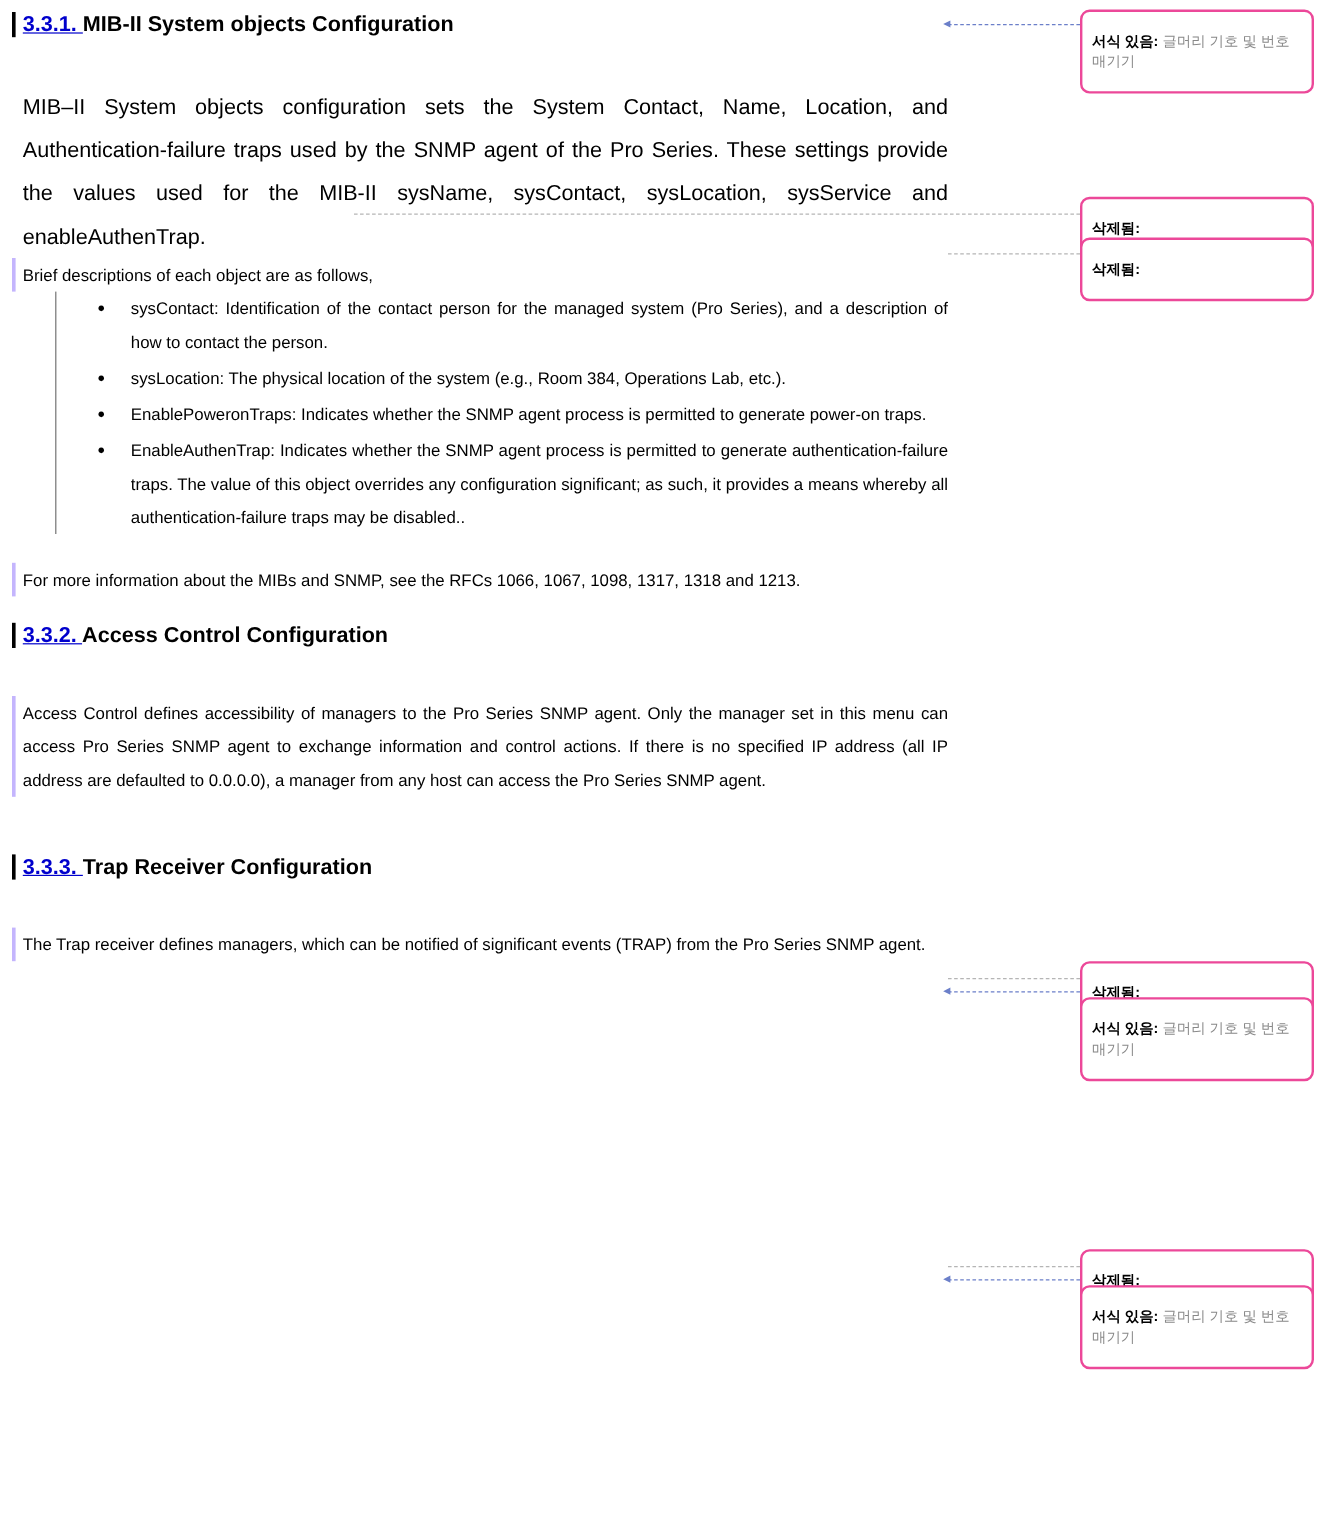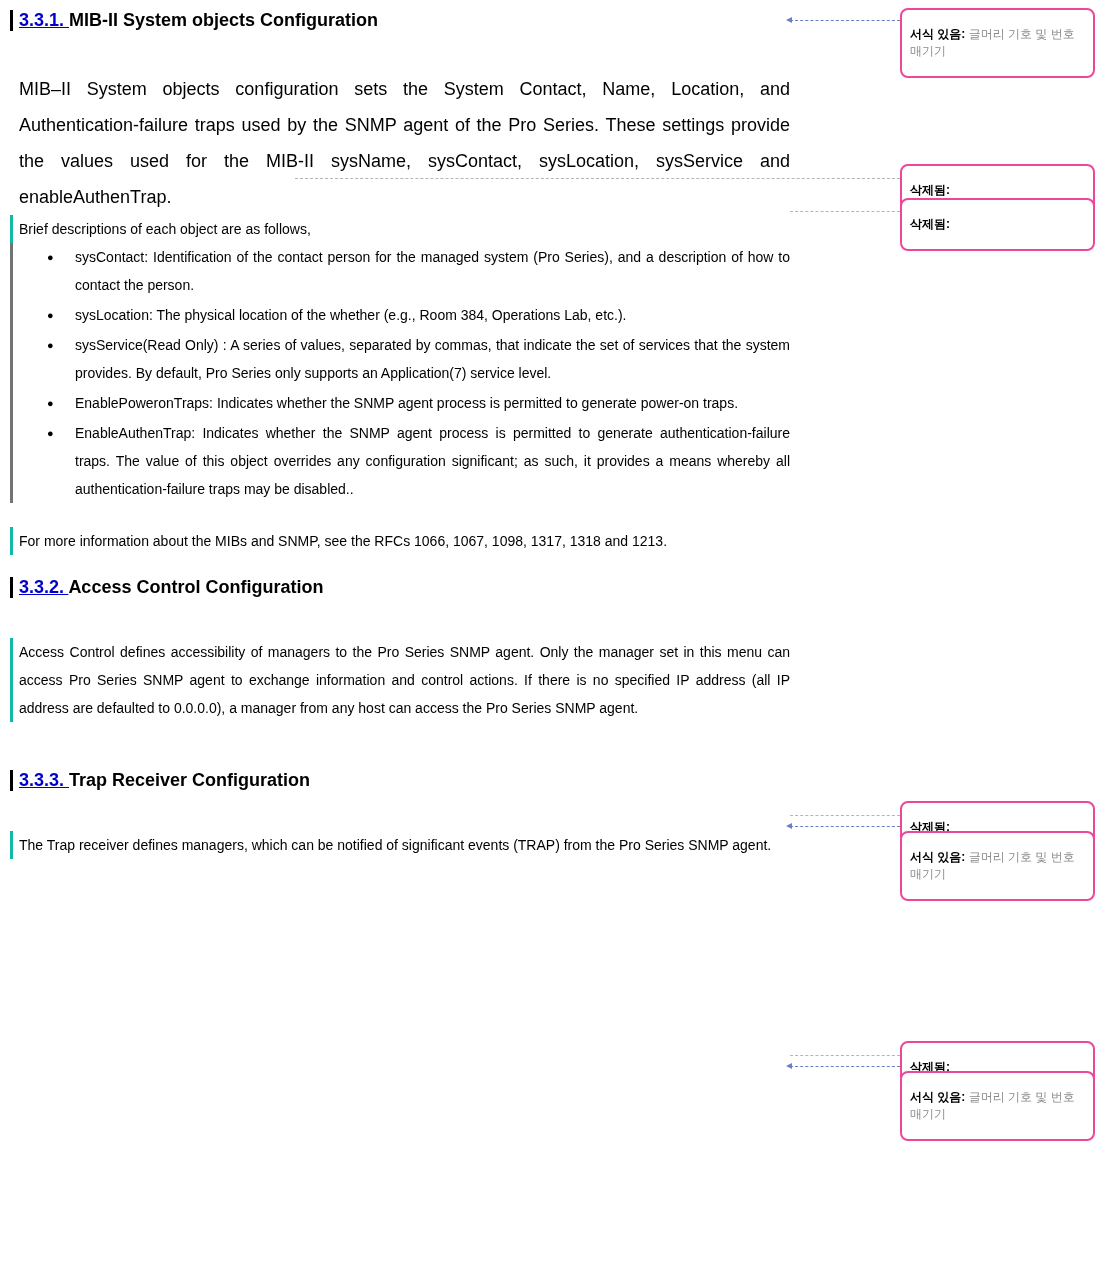--- a/index.html
+++ b/index.html
@@ -32,21 +32,21 @@
       font-size: 18px;
       color: #0000cc;
       text-decoration: underline;
     }
     .heading-title {
       font-weight: bold;
       font-size: 18px;
       color: #000;
     }
     .body-text {
-      border-left: 3px solid #14b8a6;
+      border-left: 3px solid #c4b5fd;
       padding-left: 6px;
       line-height: 2.0;
       text-align: justify;
       font-size: 14px;
     }
     .body-text-noborder {
       padding-left: 9px;
       line-height: 2.0;
       text-align: justify;
       font-size: 18px;
@@ -123,25 +123,24 @@
     <div class="heading-section">
       <span class="heading-number">3.3.1. </span><span class="heading-title">MIB-II System objects Configuration</span>
     </div>
 
     <div class="section-spacer"></div>
 
     <div class="body-text-noborder">MIB–II System objects configuration sets the System Contact, Name, Location, and Authentication-failure traps used by the SNMP agent of the Pro Series. These settings provide the values used for the MIB-II sysName, sysContact, sysLocation, sysService and enableAuthenTrap.</div>
 
     <div class="body-text">Brief descriptions of each object are as follows,</div>
 
-    <div style="border-left:3px solid #737373; padding-left:6px;">
+    <div style="border-left:1px solid #737373; padding-left:6px;margin-left:36px;">
       <ul class="bullet-list">
         <li>sysContact: Identification of the contact person for the managed system (Pro Series), and a description of how to contact the person.</li>
-        <li>sysLocation: The physical location of the whether (e.g., Room 384, Operations Lab, etc.).</li>
-        <li>sysService(Read Only) : A series of values, separated by commas, that indicate the set of services that the system provides. By default, Pro Series only supports an Application(7) service level.</li>
+        <li>sysLocation: The physical location of the system (e.g., Room 384, Operations Lab, etc.).</li>
         <li>EnablePoweronTraps: Indicates whether the SNMP agent process is permitted to generate power-on traps.</li>
         <li>EnableAuthenTrap: Indicates whether the SNMP agent process is permitted to generate authentication-failure traps. The value of this object overrides any configuration significant; as such, it provides a means whereby all authentication-failure traps may be disabled..</li>
       </ul>
     </div>
 
     <div class="section-spacer"></div>
 
 
     <div class="body-text">For more information about the MIBs and SNMP, see the RFCs 1066, 1067, 1098, 1317, 1318 and 1213.</div>
 

